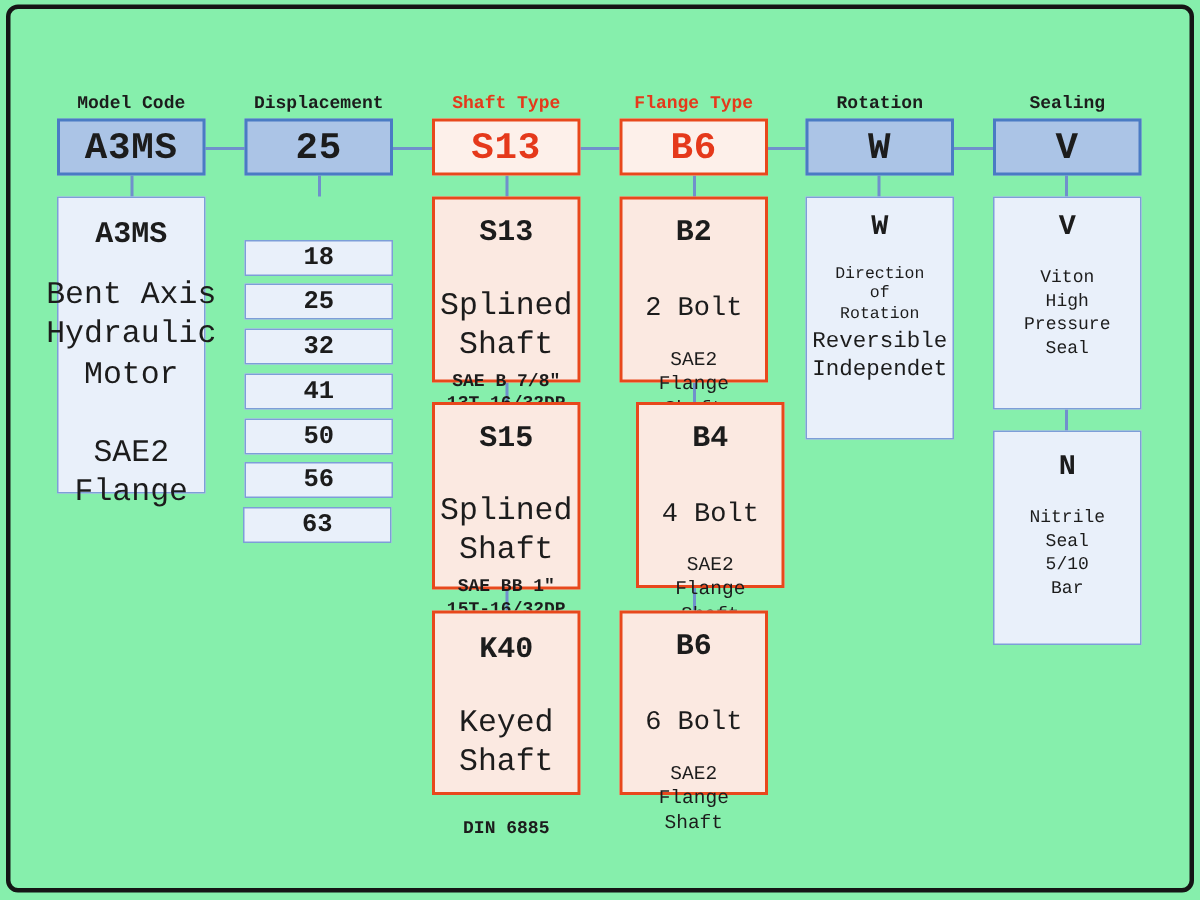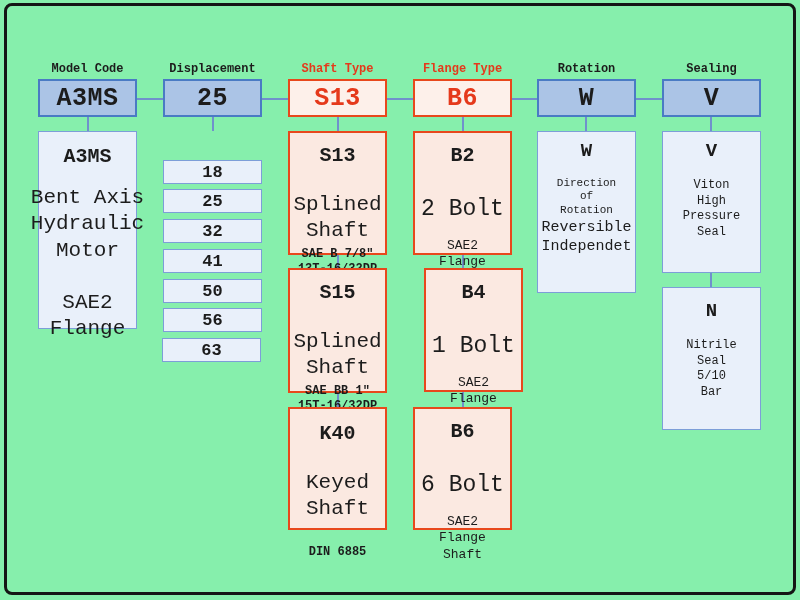--- a/index.html
+++ b/index.html
@@ -33,21 +33,21 @@
   .opt-small{
     width:99px;height:24px;background:#e9f0fa;border:1.5px solid #7d9ed8;
     display:flex;align-items:center;justify-content:center;
     font-size:17px;font-weight:bold;
   }
   .d-title{font-size:20px;font-weight:bold;margin-top:12px;white-space:pre-line;line-height:1.25;}
   .d-body{font-size:21px;line-height:1.25;white-space:pre-line;margin-top:16px;}
   .d-body.tight{margin-top:24px;}
   .d-spec{font-size:12px;font-weight:bold;line-height:1.3;white-space:pre-line;margin-top:2px;}
   .d-spec.gap{margin-top:22px;}
-  .d-name{font-size:23px;line-height:1.2;white-space:pre-line;margin-top:28px;}
+  .d-name{font-size:18px;line-height:1.2;white-space:pre-line;margin-top:28px;}
   .d-sub{font-size:13px;line-height:1.3;white-space:pre-line;margin-top:14px;}
   .d-code{font-size:19px;font-weight:bold;margin-top:8px;}
   .d-rot{font-size:11px;line-height:1.22;white-space:pre-line;margin-top:15px;}
   .d-rev{font-size:15px;line-height:1.22;white-space:pre-line;margin-top:2px;}
   .d-seal{font-size:12px;line-height:1.3;white-space:pre-line;margin-top:16px;}
 </style>
 </head>
 <body>
 
 <div class="canvas">
@@ -115,21 +115,21 @@
   <div class="box top-box red-text" style="left:413px;">B6</div>
   <div class="box desc-box red" style="left:413px;top:131px;height:124px;">
     <div class="d-title" style="margin-top:10px;">B2</div>
     <div class="d-name">2 Bolt</div>
     <div class="d-sub">SAE2
 Flange
 Shaft</div>
   </div>
   <div class="box desc-box red" style="left:424px;top:268px;height:124px;">
     <div class="d-title" style="margin-top:10px;">B4</div>
-    <div class="d-name">1 Bolt</div>
+    <div class="d-name">4 Bolt</div>
     <div class="d-sub">SAE2
 Flange
 Shaft</div>
   </div>
   <div class="box desc-box red" style="left:413px;top:407px;height:123px;">
     <div class="d-title" style="margin-top:10px;">B6</div>
     <div class="d-name">6 Bolt</div>
     <div class="d-sub">SAE2
 Flange
 Shaft</div>

